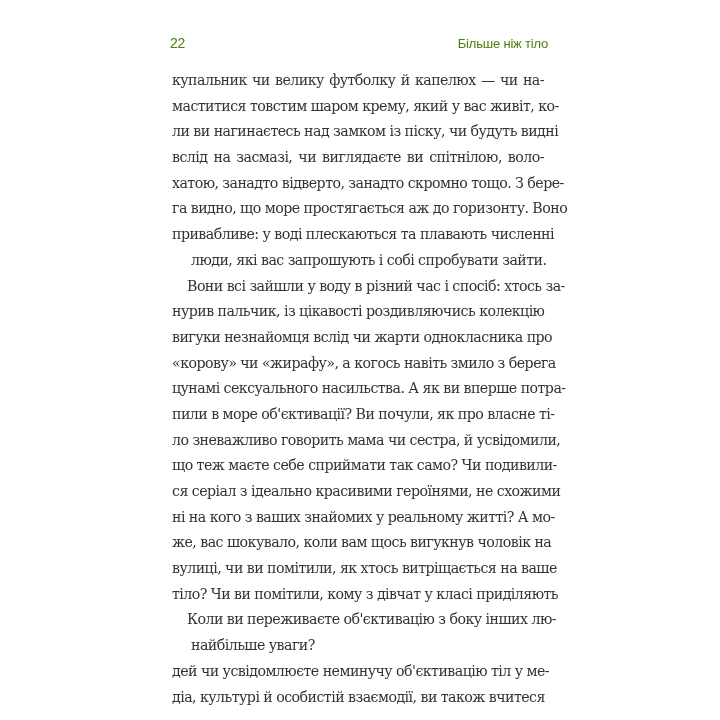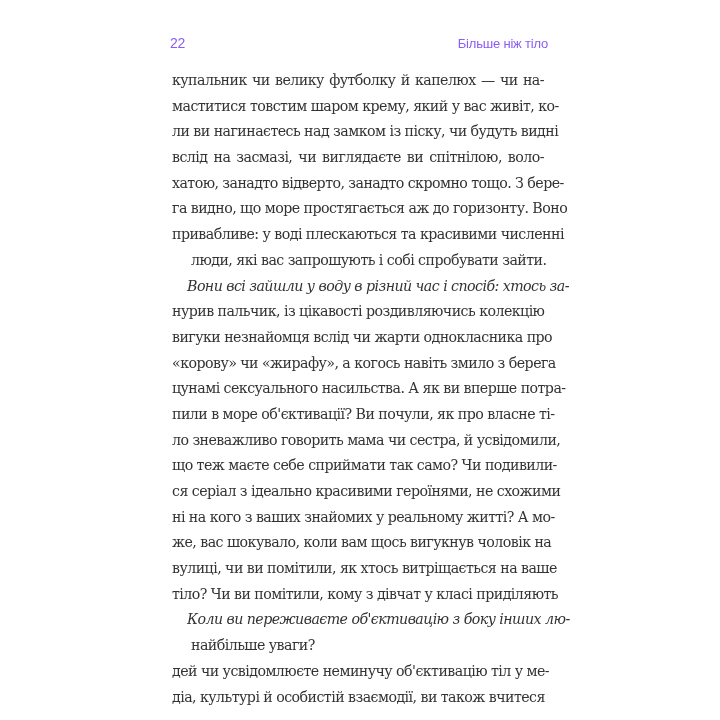--- a/index.html
+++ b/index.html
@@ -25,21 +25,21 @@
       position: absolute;
       top: 33px;
       left: 170px;
       width: 378px;
       height: 20px;
       display: flex;
       justify-content: space-between;
       align-items: center;
       font-family: "Liberation Sans", "DejaVu Sans", sans-serif;
       font-size: 14.5px;
-      color: #8b5cf6;
+      color: #4d7c0f;
       letter-spacing: -0.2px;
     }
     .page-number {
       font-size: 14px;
     }
     .book-title {
       font-size: 13px;
     }
     .body-text {
       position: absolute;
@@ -58,42 +58,41 @@
       text-align: justify;
       text-align-last: justify;
       height: 25.7px;
     }
     .line.last {
       text-align-last: left;
       margin-left: 19px;
     }
     .line.indent {
       padding-left: 15px;
-      font-style: italic;
     }
   </style>
 </head>
 <body>
 
 <div class="page">
 
   <div class="running-head">
     <span class="page-number">22</span>
     <span class="book-title">Більше ніж тіло</span>
   </div>
 
   <div class="body-text">
 
     <span class="line">купальник чи велику футболку й капелюх — чи на-</span>
     <span class="line">маститися товстим шаром крему, який у вас живіт, ко-</span>
     <span class="line">ли ви нагинаєтесь над замком із піску, чи будуть видні</span>
     <span class="line">вслід на засмазі, чи виглядаєте ви спітнілою, воло-</span>
     <span class="line">хатою, занадто відверто, занадто скромно тощо. З бере-</span>
     <span class="line">га видно, що море простягається аж до горизонту. Воно</span>
-    <span class="line">привабливе: у воді плескаються та красивими численні</span>
+    <span class="line">привабливе: у воді плескаються та плавають численні</span>
     <span class="line last">люди, які вас запрошують і собі спробувати зайти.</span>
 
     <span class="line indent">Вони всі зайшли у воду в різний час і спосіб: хтось за-</span>
     <span class="line">нурив пальчик, із цікавості роздивляючись колекцію</span>
     <span class="line">вигуки незнайомця вслід чи жарти однокласника про</span>
     <span class="line">«корову» чи «жирафу», а когось навіть змило з берега</span>
     <span class="line">цунамі сексуального насильства. А як ви вперше потра-</span>
     <span class="line">пили в море об'єктивації? Ви почули, як про власне ті-</span>
     <span class="line">ло зневажливо говорить мама чи сестра, й усвідомили,</span>
     <span class="line">що теж маєте себе сприймати так само? Чи подивили-</span>

